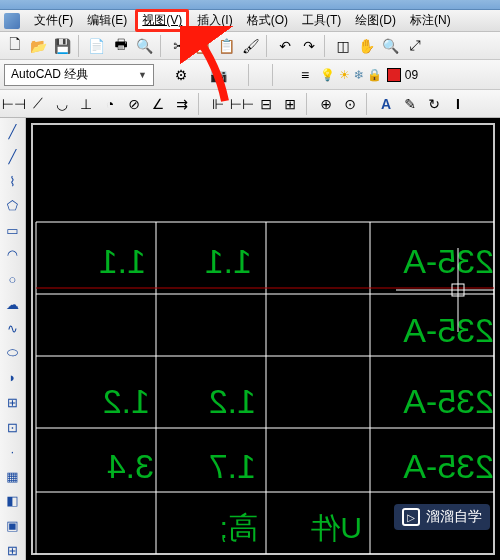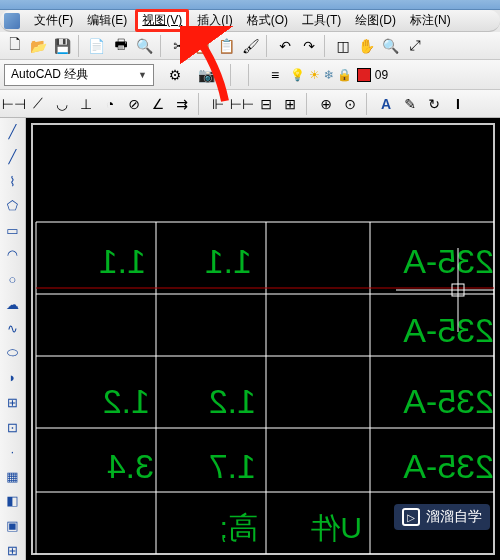--- a/index.html
+++ b/index.html
@@ -18,21 +18,20 @@
     border-bottom: 1px solid #5a88b8;
   }
   .menubar {
     background: linear-gradient(#f5f5f5, #e0e0e0);
     height: 22px;
     display: flex;
     align-items: center;
     padding: 0 4px;
     border-bottom: 1px solid #c0c0c0;
     gap: 2px;
-    border-radius: 11px;
   }
   .window-icon {
     width: 16px; height: 16px;
     background: linear-gradient(135deg, #7aa8d8, #4a78b8);
     border-radius: 2px;
     margin-right: 6px;
   }
   .menubar .menu-item {
     padding: 2px 6px;
     cursor: pointer;
@@ -63,21 +62,21 @@
     font-size: 14px;
   }
   .sep { width: 4px; height: 22px; border-left: 1px solid #c0c0c0; margin: 0 2px; }
   .style-row {
     background: linear-gradient(#f8f8f8, #e8e8e8);
     border-bottom: 1px solid #c8c8c8;
     display: flex;
     align-items: center;
     padding: 2px 4px;
     height: 30px;
-    gap: 10px;
+    gap: 16px;
   }
   .style-select {
     background: #fff;
     border: 1px solid #888;
     height: 22px;
     padding: 2px 6px;
     min-width: 150px;
     display: flex;
     align-items: center;
     justify-content: space-between;

